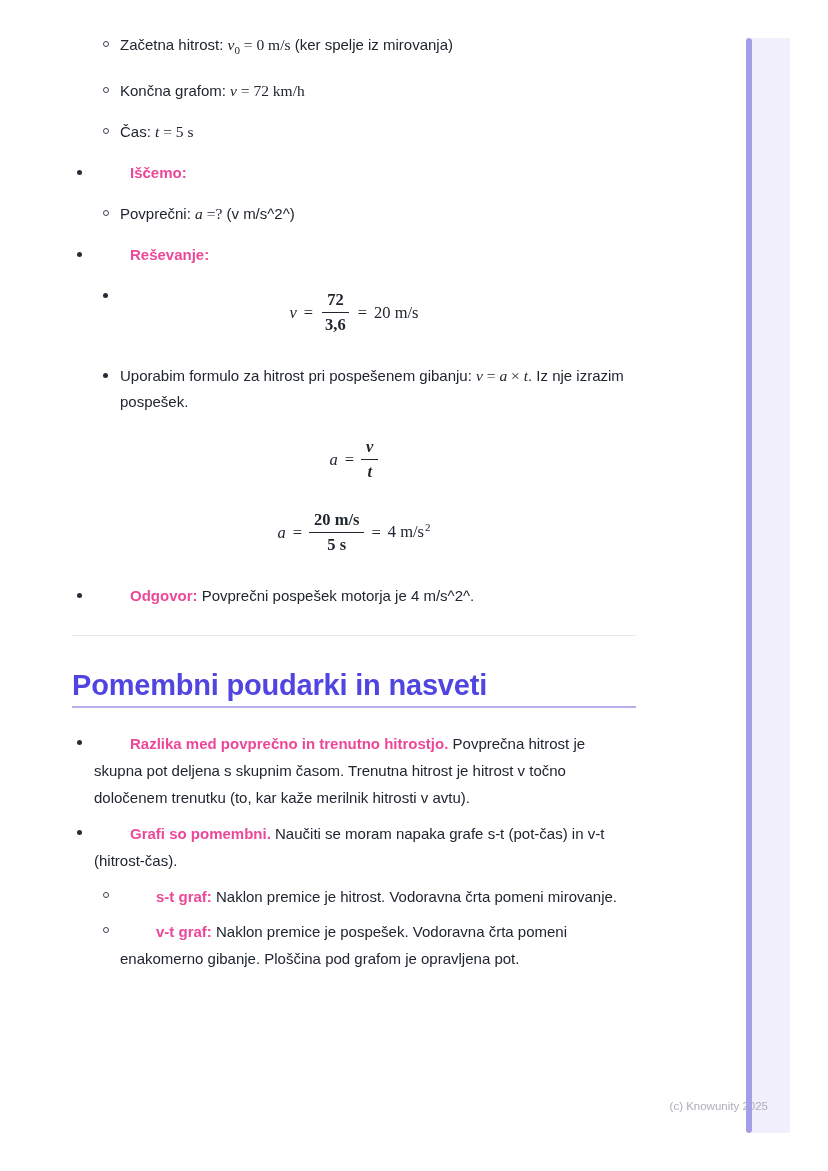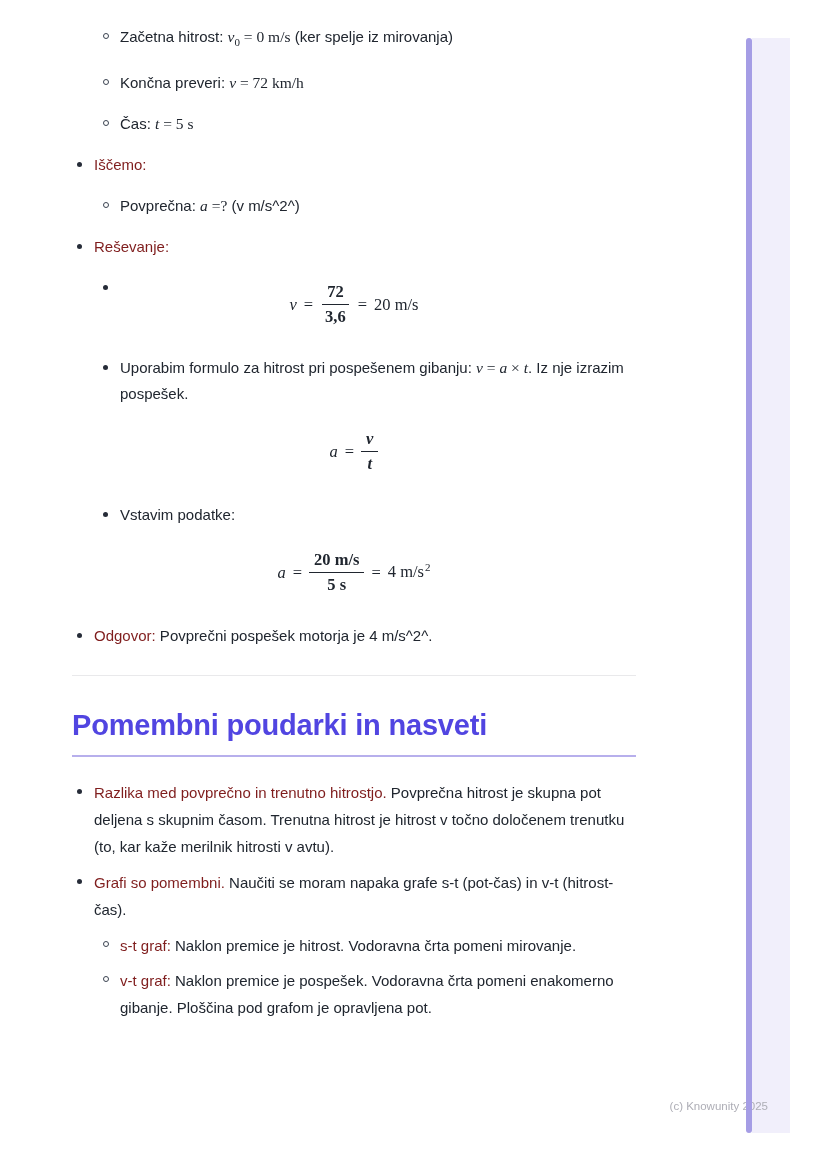--- a/index.html
+++ b/index.html
@@ -7,32 +7,32 @@
     width: 828px; height: 1171px;
     background: #ffffff;
     font-family: "Liberation Sans", sans-serif;
     color: #20262f;
     position: relative;
     overflow: hidden;
   }
   .page { position: absolute; inset: 0; }
   .content {
     position: absolute;
-    left: 72px; top: 24px;
+    left: 72px; top: 32px;
     width: 564px;
     font-size: 15px;
     line-height: 26px;
   }
   
   .li { position: relative; padding-left: 22px; margin-bottom: 15px; }
   .l2 { margin-left: 26px; }
   .mk { position: absolute; left: 5px; top: 10px; width: 5px; height: 5px; border-radius: 50%; }
   .mk.dot  { background: #262c38; }
   .mk.ring { width: 4px; height: 4px; border: 1.5px solid #3c4452; background: transparent; top: 9px; }
-  b, .bold { font-weight: 400; color: #7f1d1d; }
+  b, .bold { font-weight: 700; color: #ec4899; margin-left: 36px; }
   
   .imath { font-family: "Liberation Serif", serif; font-size: 15.5px; }
   .imath .mvar { font-style: italic; }
   .imath sub { font-size: 11px; }
   
   .formula {
     display: flex; justify-content: center; align-items: center; gap: 7px;
     font-family: "Liberation Serif", serif; font-size: 16.5px;
     color: #20262f; line-height: 20px;
     margin: 22px 0 28px 0;
@@ -40,21 +40,21 @@
   .formula .mvar { font-style: italic; }
   .frac { display: inline-flex; flex-direction: column; align-items: center; font-weight: bold; }
   .frac .num { border-bottom: 1.4px solid #20262f; padding: 0 5px 2px 5px; }
   .frac .den { padding: 2px 5px 0 5px; }
   .msup { font-size: 11px; position: relative; top: -6px; margin-left: 1px; }
   
   .divider { border: 0; border-top: 1.5px solid #e9e9eb; margin: 26px 0 0 0; }
   .heading-wrap {
     margin-top: 32px;
     border-bottom: 2px solid #b7afec;
-    padding-bottom: 13px;
+    padding-bottom: 4px;
     margin-bottom: 22px;
   }
   h1 {
     margin: 0;
     font-size: 29px; line-height: 34px;
     font-weight: 700; letter-spacing: -0.2px;
     color: #5145e1;
   }
   
   .tips .li { line-height: 27px; margin-bottom: 9px; }
@@ -82,35 +82,35 @@
 <div class="page">
   <div class="content">
 
     <div>
       <div class="li l2">
         <span class="mk ring"></span>
         <span><span>Začetna hitrost: </span><span class="imath"><span class="mvar">v</span><sub>0</sub><span> = 0 m/s</span></span><span> (ker spelje iz mirovanja)</span></span>
       </div>
       <div class="li l2">
         <span class="mk ring"></span>
-        <span><span>Končna preveri: </span><span class="imath"><span class="mvar">v</span><span> = 72 km/h</span></span><span></span></span>
+        <span><span>Končna grafom: </span><span class="imath"><span class="mvar">v</span><span> = 72 km/h</span></span><span></span></span>
       </div>
       <div class="li l2">
         <span class="mk ring"></span>
         <span><span>Čas: </span><span class="imath"><span class="mvar">t</span><span> = 5 s</span></span><span></span></span>
       </div>
     </div>
 
     <div class="li">
       <span class="mk dot"></span>
       <b>Iščemo:</b>
     </div>
     <div class="li l2">
       <span class="mk ring"></span>
-      <span><span>Povprečna: </span><span class="imath"><span class="mvar">a</span><span> =?</span></span><span> (v m/s^2^)</span></span>
+      <span><span>Povprečni: </span><span class="imath"><span class="mvar">a</span><span> =?</span></span><span> (v m/s^2^)</span></span>
     </div>
 
     <div class="li">
       <span class="mk dot"></span>
       <b>Reševanje:</b>
     </div>
 
     <div class="li l2">
       <span class="mk dot"></span>
     </div>
@@ -133,24 +133,20 @@
 
     <div class="formula">
       <span class="mvar">a</span>
         <span>=</span>
         <span class="frac">
           <span class="num mvar">v</span>
           <span class="den mvar">t</span>
         </span>
     </div>
 
-    <div class="li l2">
-      <span class="mk dot"></span>
-      <span>Vstavim podatke:</span>
-    </div>
 
     <div class="formula">
       <span class="mvar">a</span>
         <span>=</span>
         <span class="frac">
           <span class="num">20 m/s</span>
           <span class="den">5 s</span>
         </span>
         <span>=</span>
         <span><span>4 m/s</span><span class="msup">2</span></span>

